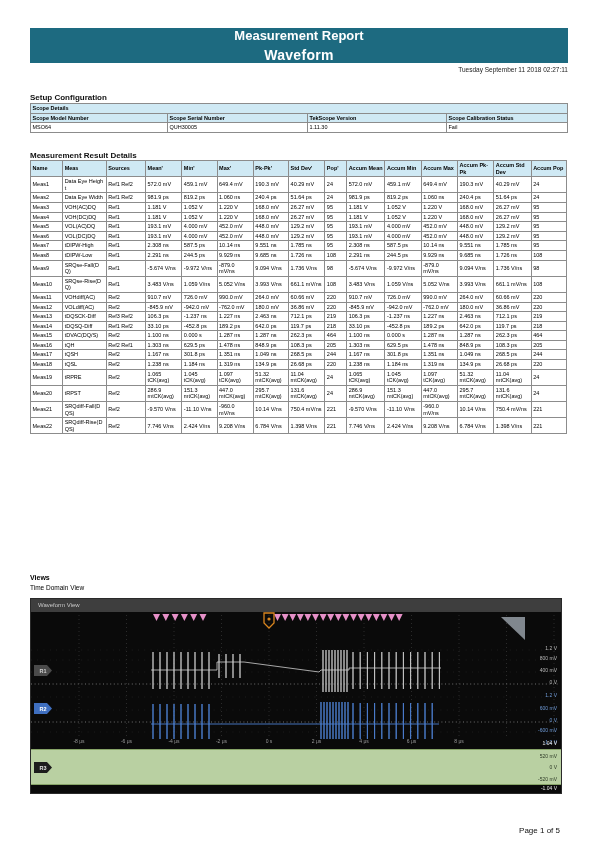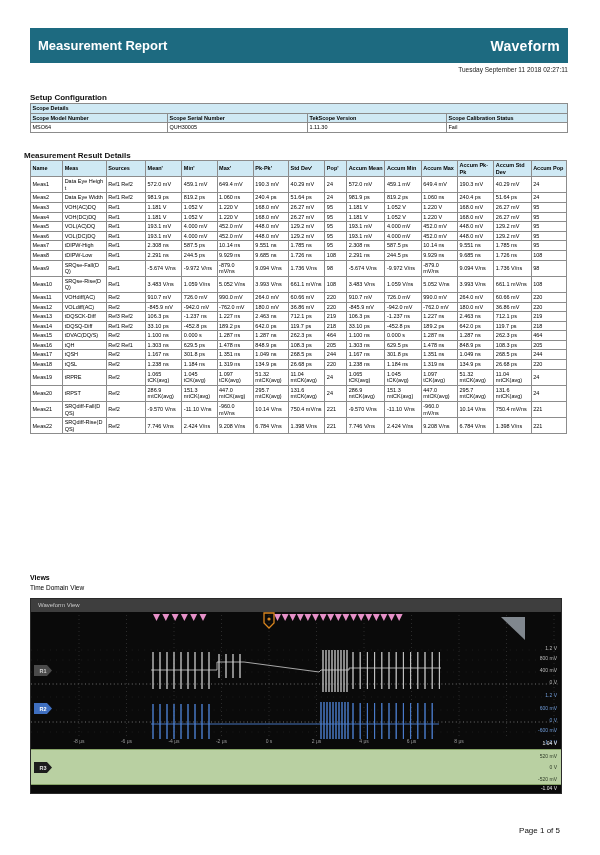--- a/index.html
+++ b/index.html
@@ -1,18 +1,18 @@
 <!DOCTYPE html>
 <html><head>
 <meta charset="utf-8">
 <style>
   html,body{margin:0;padding:0;}
   body{width:600px;height:855px;background:#fff;position:relative;overflow:hidden;
        font-family:"Liberation Sans",sans-serif;color:#000;}
-  .abs{position:absolute;}
+  .abs{position:absolute;flex-direction:column;}
   
   .topbar{left:30px;top:28px;width:538px;height:35px;background:#1d6a80;display:flex;
           align-items:center;justify-content:space-between;padding:0 8px;box-sizing:border-box;}
   .rpt-title{color:#fff;font-size:13px;font-weight:bold;}
   .brand{color:#fff;font-size:14px;font-weight:bold;letter-spacing:.3px;}
   .timestamp{left:30px;top:66px;width:538px;text-align:right;font-size:6.5px;color:#222;}
   .sec-head{font-size:8px;font-weight:bold;color:#111;}
   
   table{border-collapse:collapse;table-layout:fixed;background:#fff;}
   .rtbl{font-size:5.5px;line-height:1.2;}
@@ -72,21 +72,21 @@
   </tr>
   <tr>
     <td>MSO64</td>
     <td>QUH30005</td>
     <td>1.11.30</td>
     <td>Fail</td>
   </tr>
 </tbody>
   </table>
 
-<div class="abs sec-head" style="left:24px;top:151px;">Measurement Result Details</div>
+<div class="abs sec-head" style="left:30px;top:151px;">Measurement Result Details</div>
 <table class="abs rtbl" style="left:30px;top:160px;width:537px;" id="results-table">
   <colgroup>
     <col style="width:31px">
       <col style="width:42px">
       <col style="width:38px">
       <col style="width:35px">
     <col style="width:34px">
       <col style="width:35px">
       <col style="width:34px">
       <col style="width:35px">

